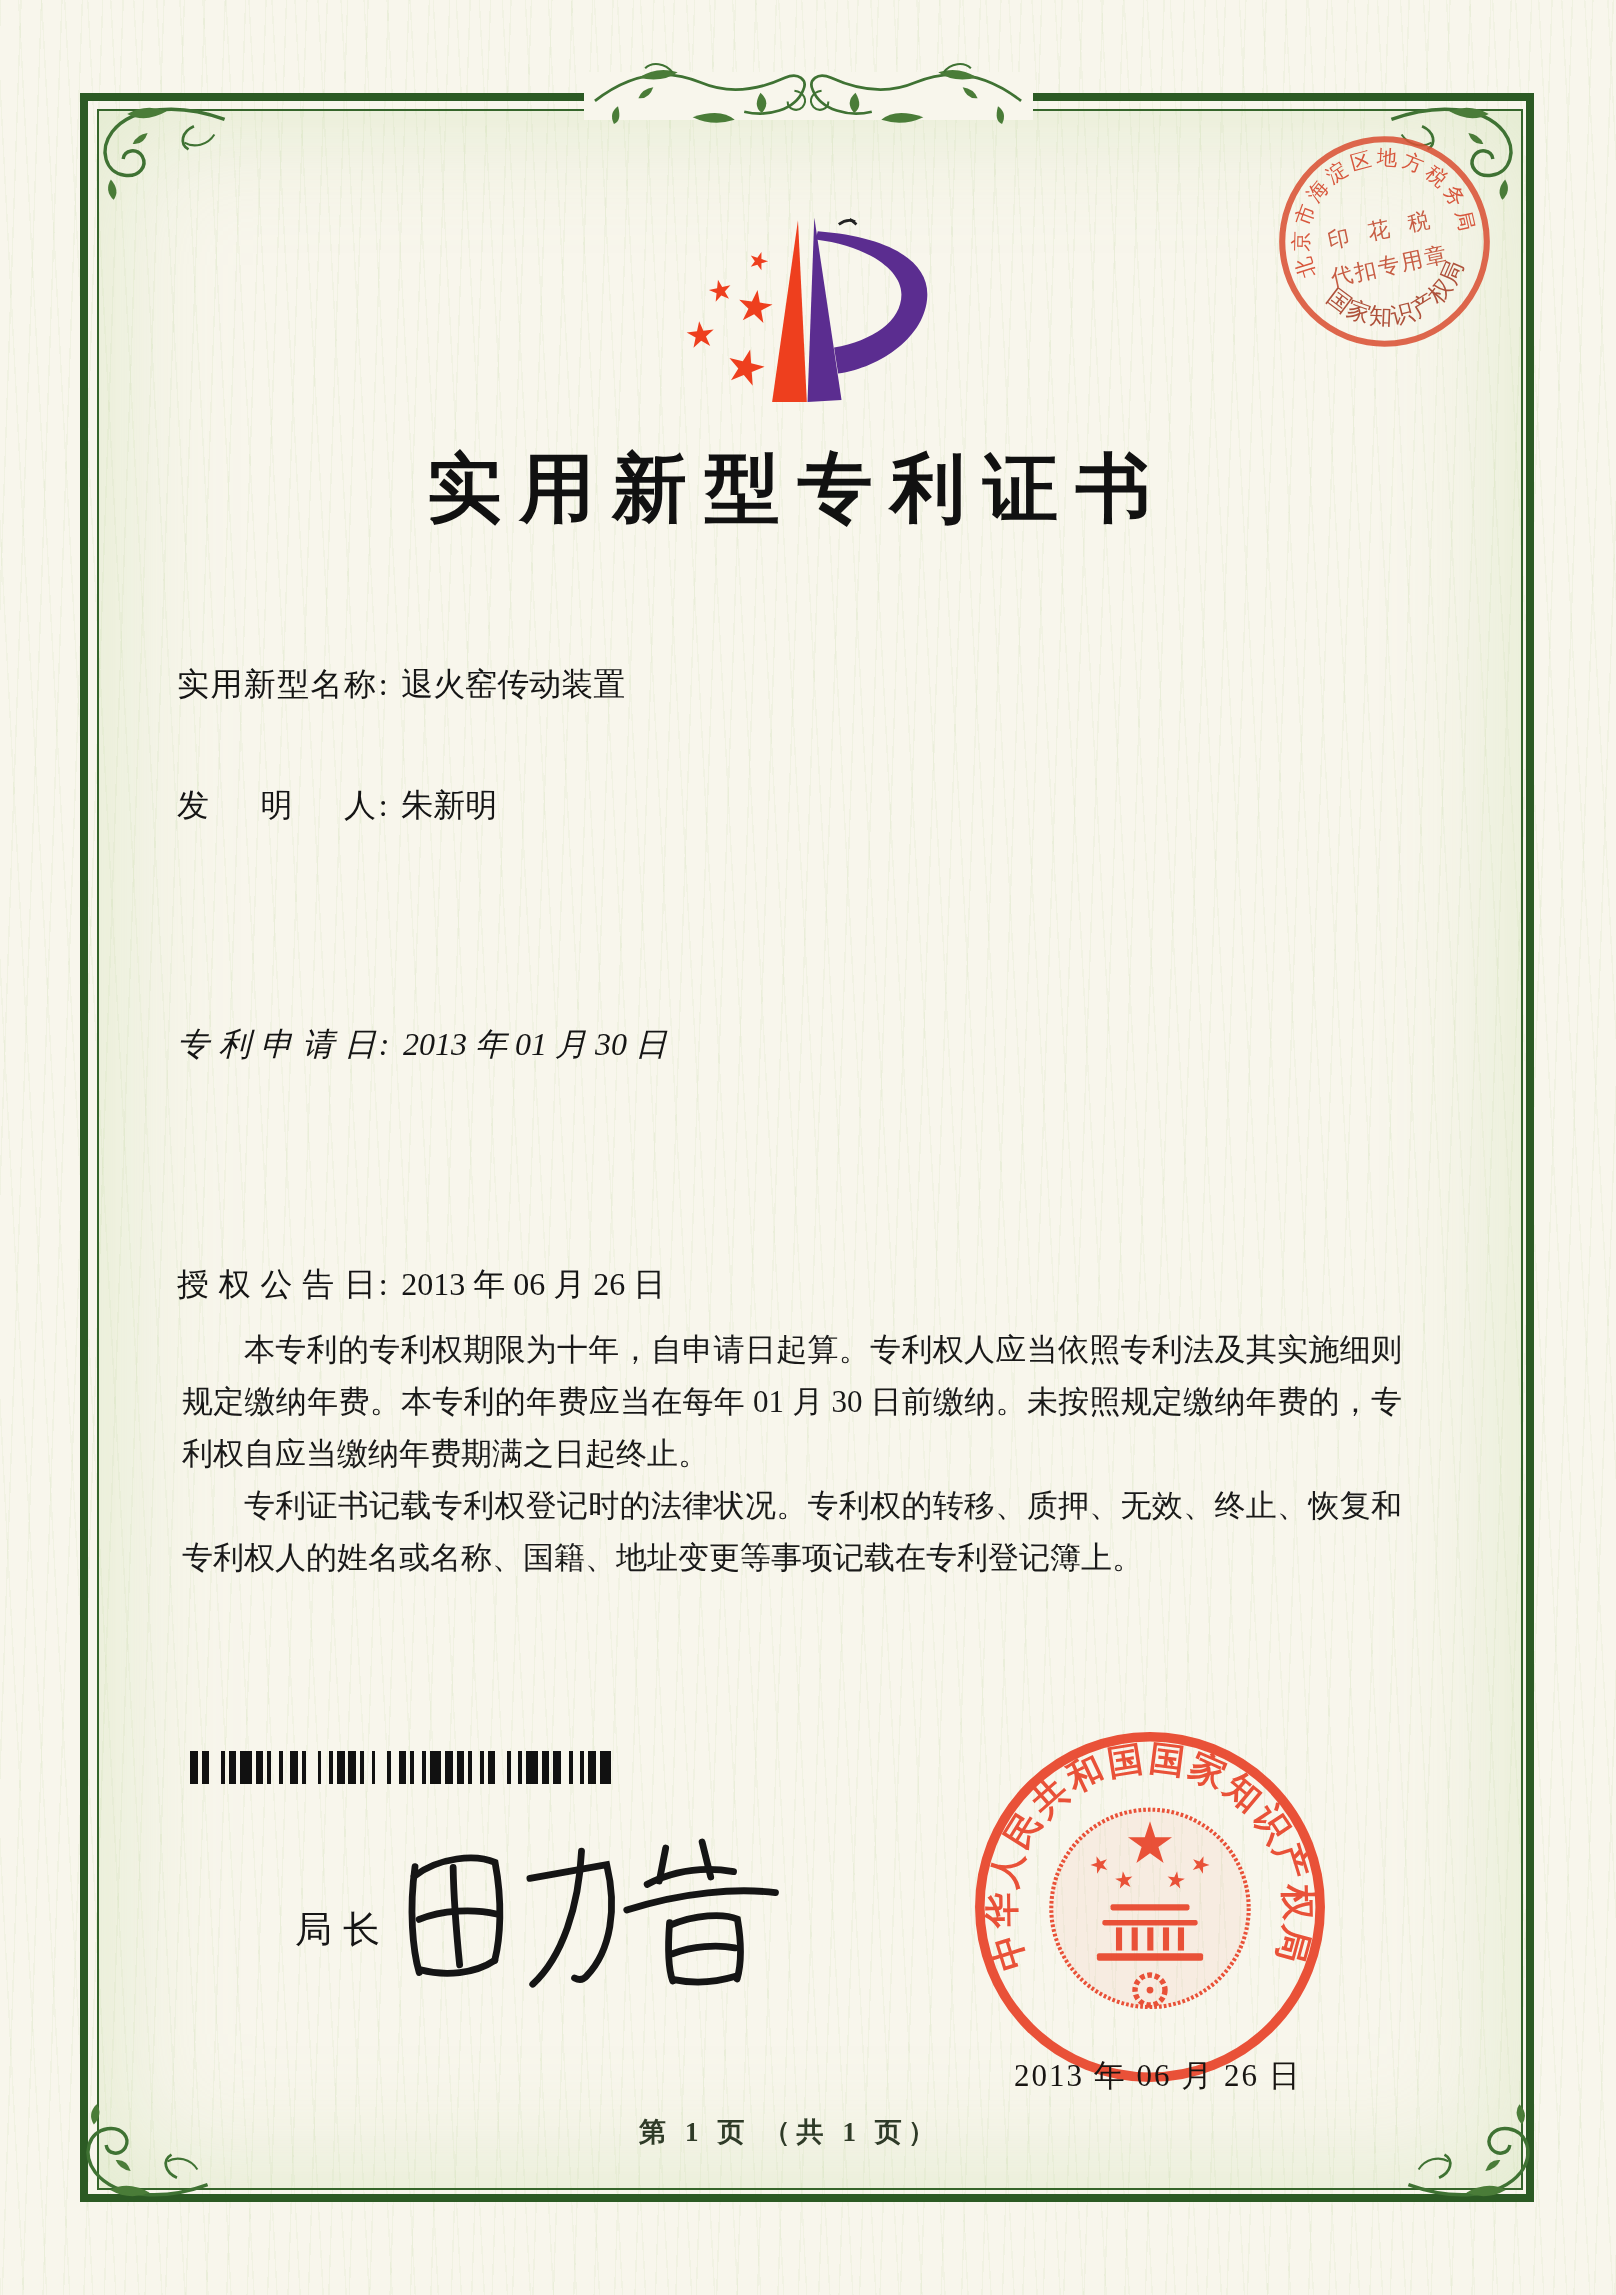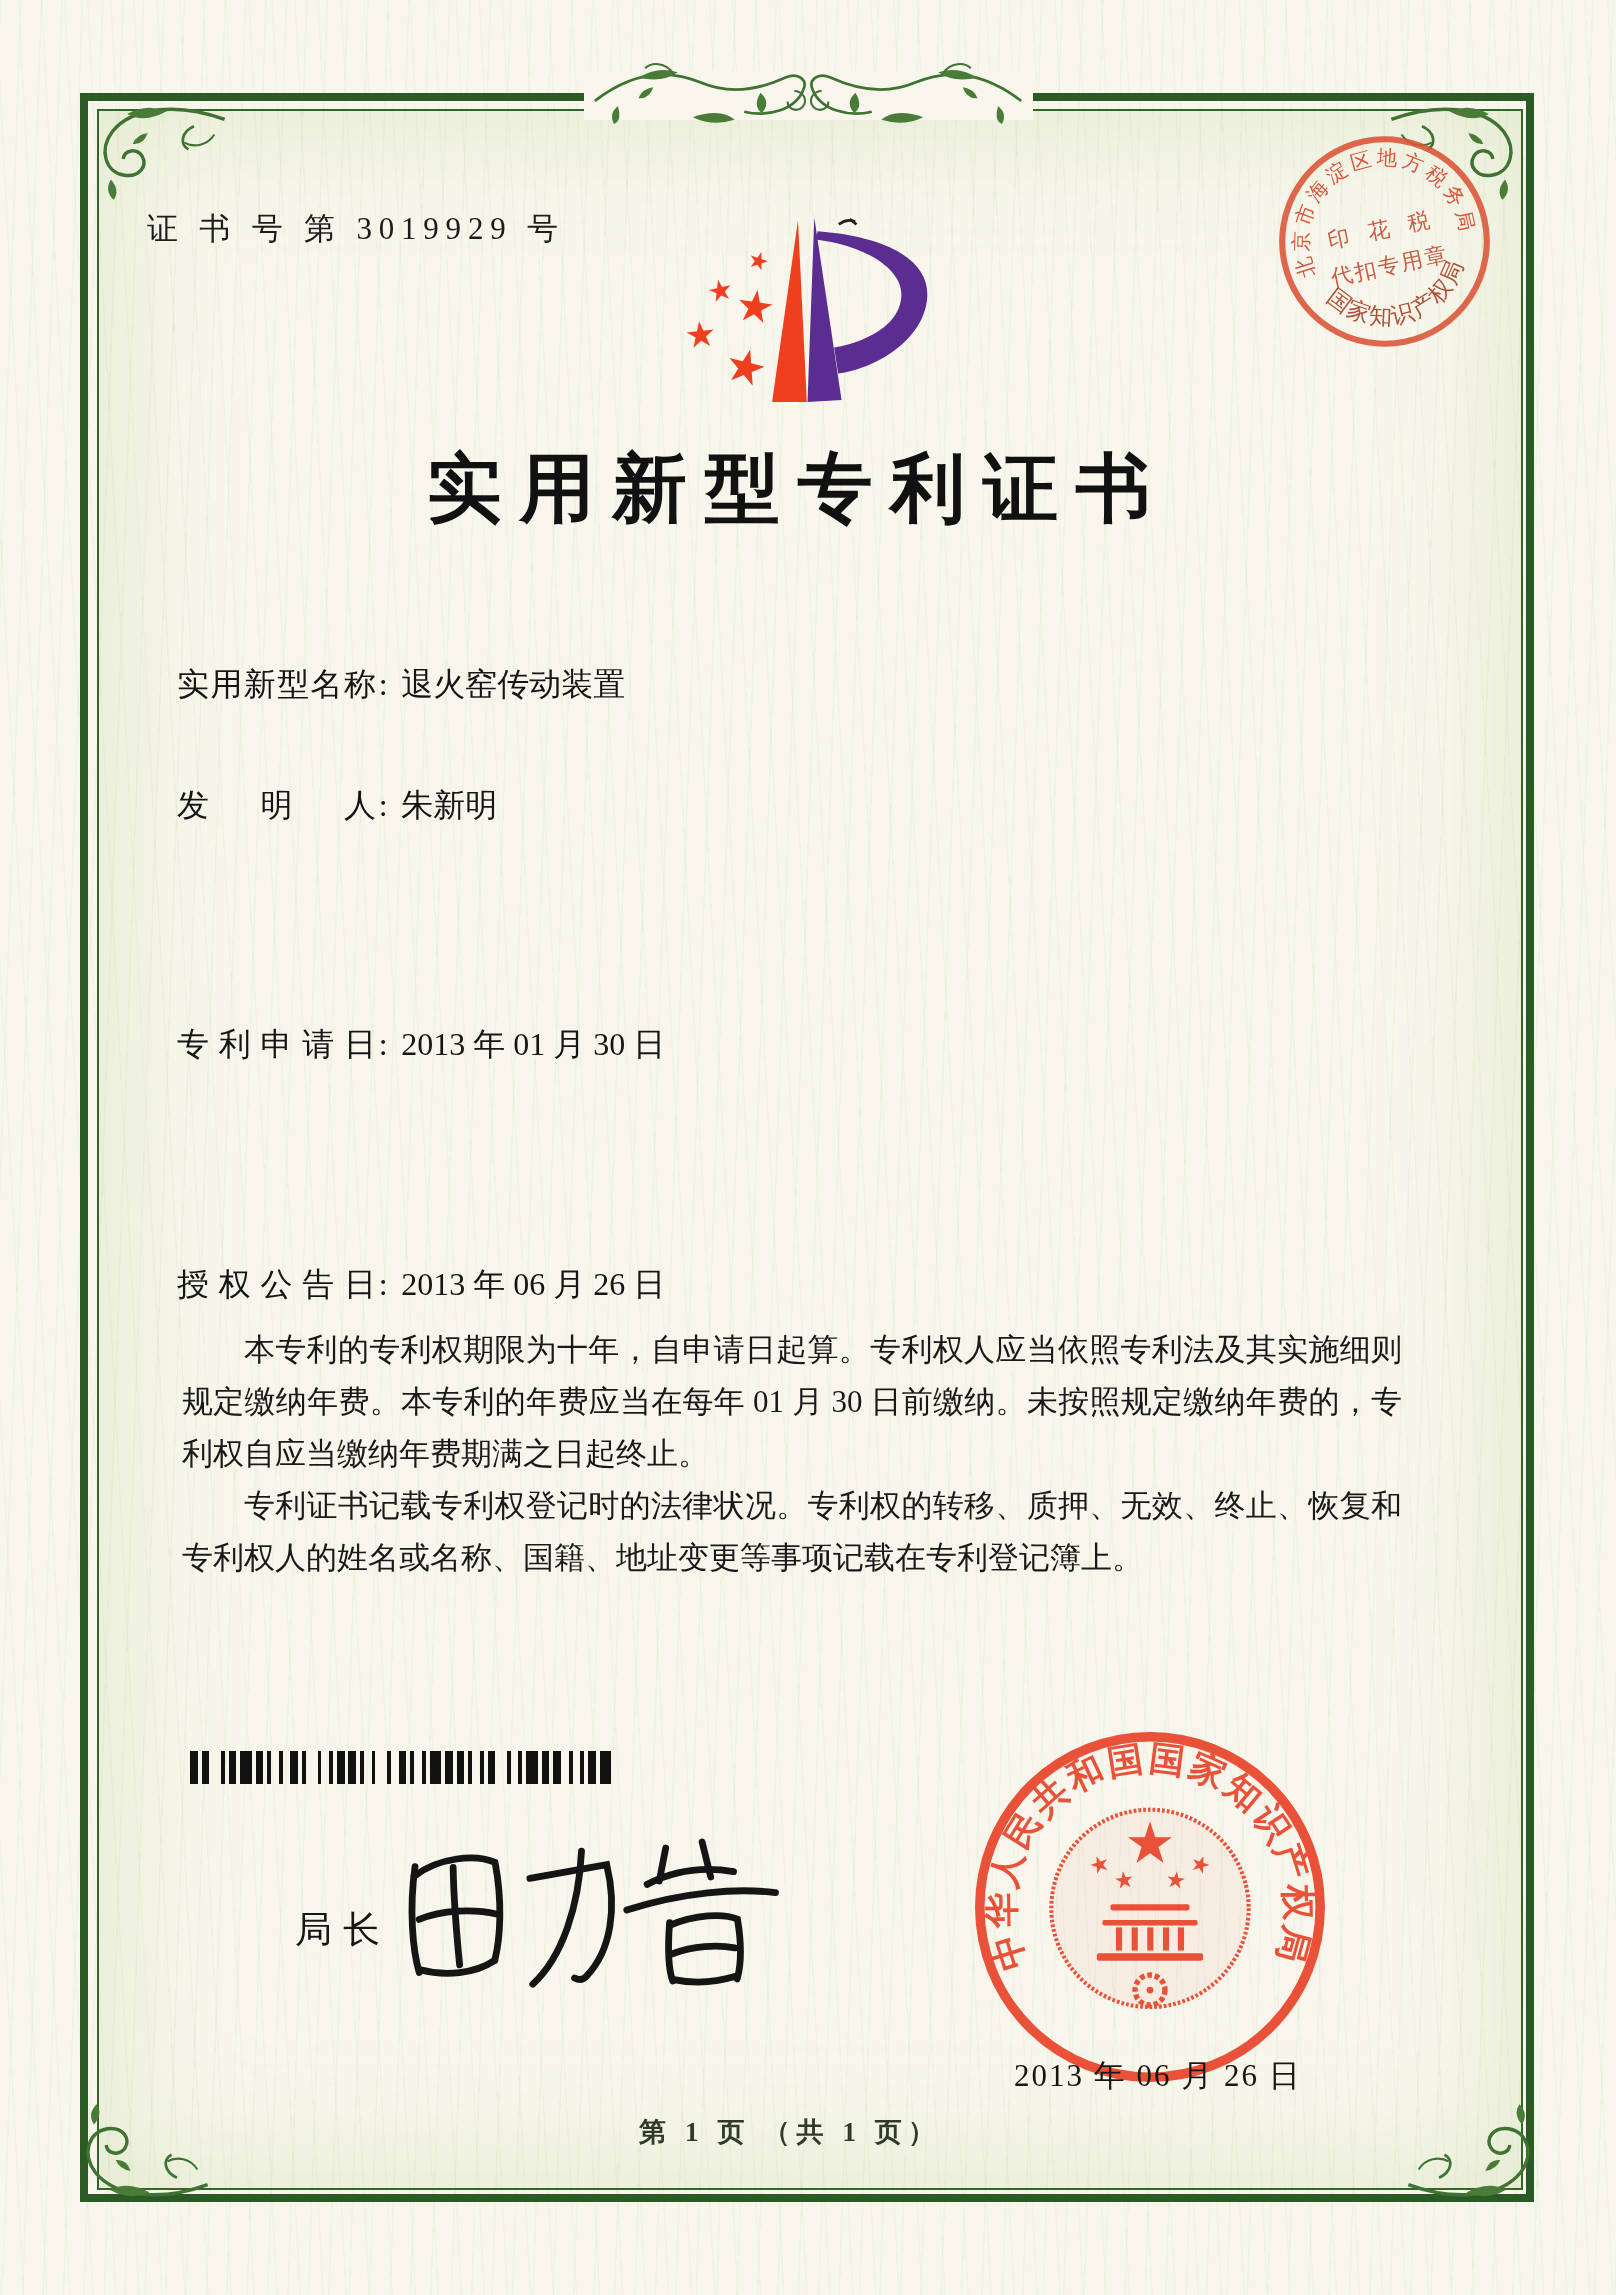--- a/index.html
+++ b/index.html
@@ -82,21 +82,20 @@
   <svg class="abs z2" style="left:1388px;top:99px;transform:scaleX(-1);" width="143" height="109" viewBox="0 0 210 160">
     <use href="#cornerf"></use>
   </svg>
   <svg class="abs z2" style="left:68px;top:2096px;transform:scaleY(-1);" width="143" height="109" viewBox="0 0 210 160">
     <use href="#cornerf"></use>
   </svg>
   <svg class="abs z2" style="left:1405px;top:2096px;transform:scale(-1,-1);" width="143" height="109" viewBox="0 0 210 160">
     <use href="#cornerf"></use>
   </svg>
 
-  <div class="abs cert-no z3">证 书 号 第 3019929 号</div>
 
   <svg class="abs z3" style="left:678px;top:204px;" width="259" height="211" viewBox="0 0 380 310">
     <defs>
       <polygon id="star5" points="0,-10 2.25,-3.09 9.51,-3.09 3.63,1.18 5.88,8.09 0,3.82 -5.88,8.09 -3.63,1.18 -9.51,-3.09 -2.25,-3.09"></polygon>
     </defs>
     <g fill="#ee3f1e">
       <use href="#star5" transform="translate(118,84) scale(1.4) rotate(18)"></use>
       <use href="#star5" transform="translate(62,128) scale(1.7) rotate(-12)"></use>
       <use href="#star5" transform="translate(113,152) scale(2.6) rotate(8)"></use>
       <use href="#star5" transform="translate(33,193) scale(2.1) rotate(-6)"></use>
@@ -127,21 +126,21 @@
   </svg>
 
   <div class="abs title z3">实用新型专利证书</div>
 
   <div class="abs field" style="top:663px;">
     <span class="flabel">实用新型名称</span><span class="fcolon">:</span><span>退火窑传动装置</span>
   </div>
   <div class="abs field" style="top:784px;">
     <span class="flabel">发明人</span><span class="fcolon">:</span><span>朱新明</span>
   </div>
-  <div class="abs field" style="top:1023px;">
+  <div class="abs field" style="top:1023px;font-style:italic;">
     <span class="flabel">专利申请日</span><span class="fcolon">:</span><span>2013 年 01 月 30 日</span>
   </div>
   <div class="abs field" style="top:1263px;">
     <span class="flabel">授权公告日</span><span class="fcolon">:</span><span>2013 年 06 月 26 日</span>
   </div>
 
   <div class="abs body-text z2">
     <p>本专利的专利权期限为十年，自申请日起算。专利权人应当依照专利法及其实施细则规定缴纳年费。本专利的年费应当在每年 01 月 30 日前缴纳。未按照规定缴纳年费的，专利权自应当缴纳年费期满之日起终止。</p>
     <p>专利证书记载专利权登记时的法律状况。专利权的转移、质押、无效、终止、恢复和专利权人的姓名或名称、国籍、地址变更等事项记载在专利登记簿上。</p>
   </div>

